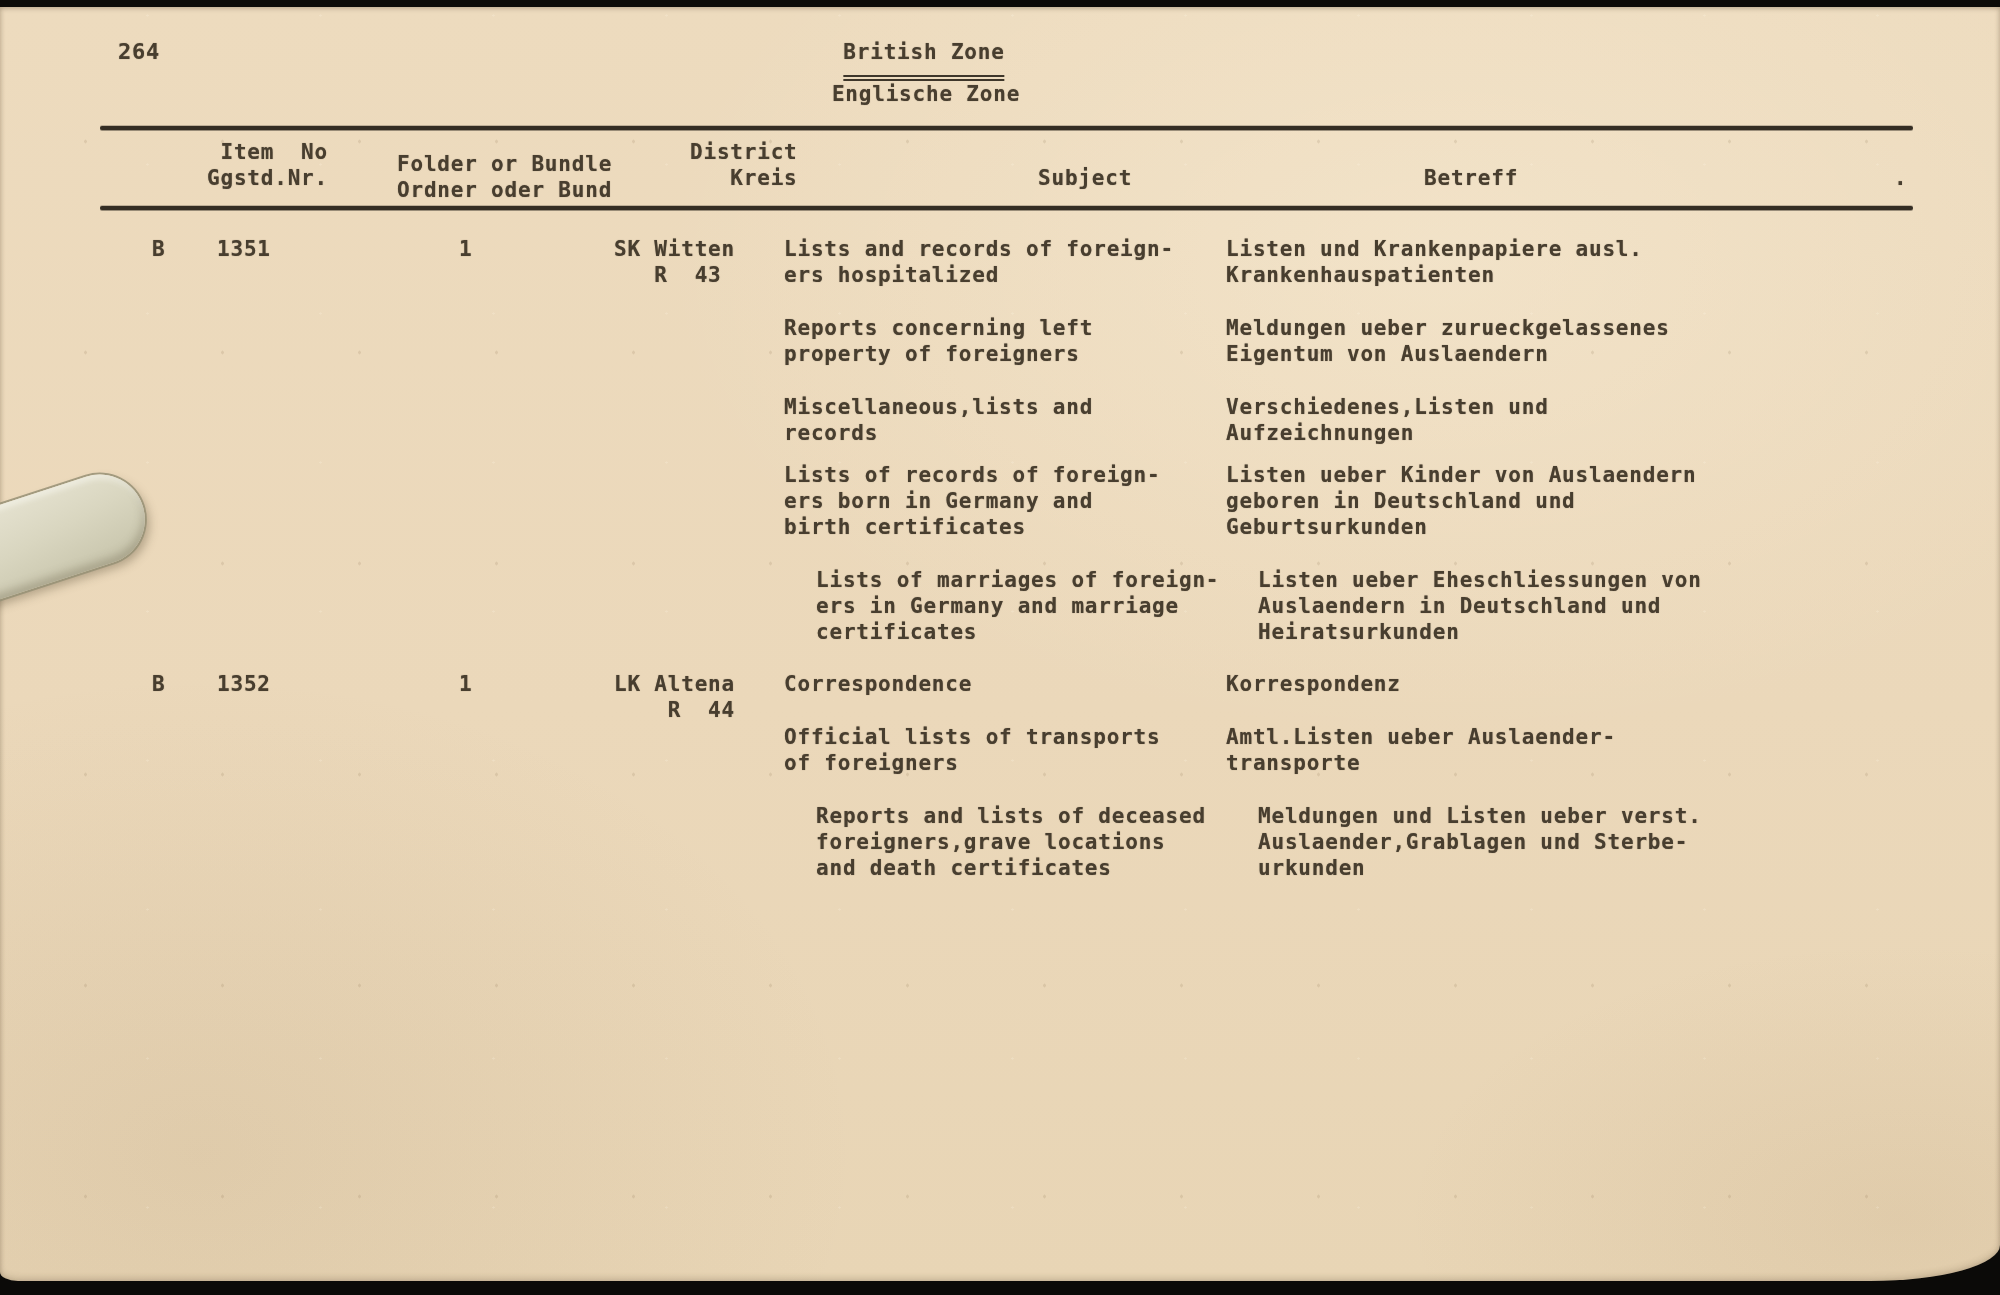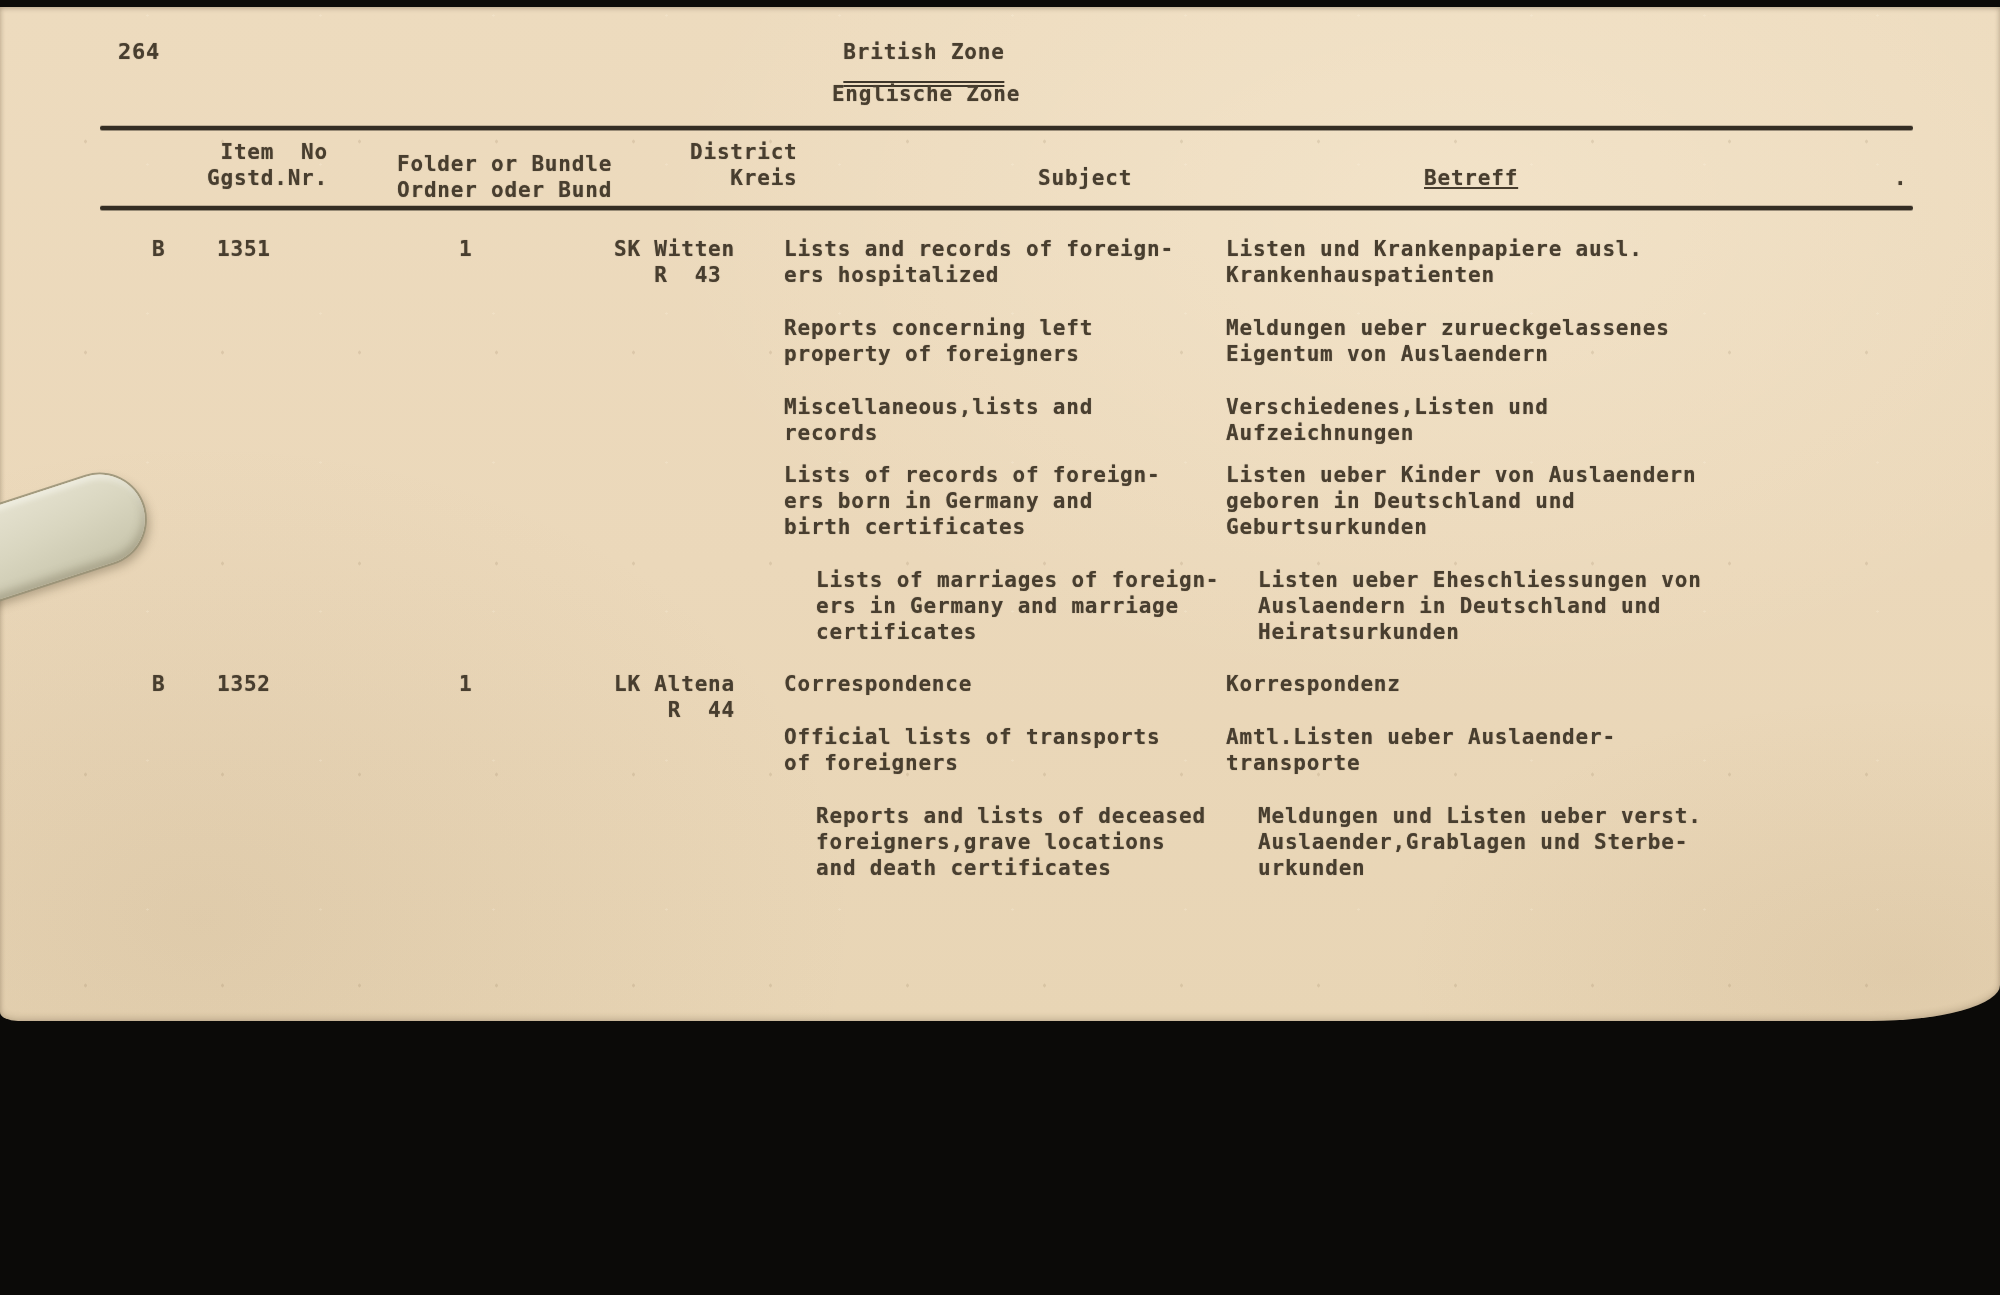--- a/index.html
+++ b/index.html
@@ -5,21 +5,21 @@
   html, body {
     margin: 0; padding: 0;
     width: 2000px; height: 1295px;
     overflow: hidden;
     background: #0b0a08;
     font-family: "DejaVu Sans Mono", "Liberation Mono", monospace;
   }
   .paper {
     position: absolute;
     left: 0; top: 7px;
-    width: 2000px; height: 1014px;
+    width: 2000px; height: 1274px;
     background:
       radial-gradient(1300px 800px at 72% 20%, rgba(255,246,226,0.30), rgba(255,246,226,0) 60%),
       radial-gradient(1100px 800px at 10% 90%, rgba(140,110,70,0.10), rgba(140,110,70,0) 60%),
       radial-gradient(900px 500px at 95% 95%, rgba(150,115,70,0.10), rgba(150,115,70,0) 55%),
       linear-gradient(180deg, #eddbbe 0%, #ebd8ba 55%, #e8d5b5 100%);
     border-bottom-right-radius: 130px 36px;
     border-bottom-left-radius: 18px 9px;
     box-shadow: inset 0 2px 4px rgba(70,55,35,0.25), inset 0 -3px 6px rgba(70,55,35,0.18);
   }
   .ink {
@@ -29,37 +29,37 @@
     line-height: 26px;
     letter-spacing: 0.8px;
     white-space: pre-wrap;
     text-shadow: 0 0 1px rgba(72,62,47,0.55);
   }
   .abs { position: absolute; }
   .page-number { left: 118px; top: 32px; font-size: 22px; }
   .zone-title {
     left: 924px; top: 32px; transform: translateX(-50%);
     border-bottom: 6px double #3e362a;
-    padding-bottom: 16px;
+    padding-bottom: 10px;
   }
   .zone-subtitle { left: 926px; top: 74px; transform: translateX(-50%); }
   .rule {
     position: absolute;
     left: 100px; width: 1813px; height: 4px;
     background: #342d23;
     border-radius: 2px;
     box-shadow: 0 1px 0 rgba(52,45,35,0.45), 0 -1px 0 rgba(52,45,35,0.25);
   }
   .rule-top { top: 119px; }
   .rule-bottom { top: 199px; }
   .hdr-item { left: 207px; top: 132px; text-align: right; }
   .hdr-folder { left: 397px; top: 144px; }
   .hdr-district { left: 690px; top: 132px; }
   .hdr-subject { left: 998px; top: 158px; margin-left: 40px; }
-  .hdr-betreff { left: 1424px; top: 158px; text-decoration: underline; }
+  .hdr-betreff { left: 1424px; top: 158px; }
   .hdr-period { left: 1894px; top: 158px; }
   .row { position: absolute; left: 0; width: 2000px; }
   .row-1 { top: 229px; }
   .row-2 { top: 664px; }
   .cell-prefix { left: 152px; top: 0; }
   .cell-number { left: 217px; top: 0; }
   .cell-folder { left: 459px; top: 0; }
   .cell-district { left: 614px; top: 0; }
   .entries { position: absolute; left: 784px; top: 0; right: 36px; }
   .entry { display: flex; margin-bottom: 27px; }

